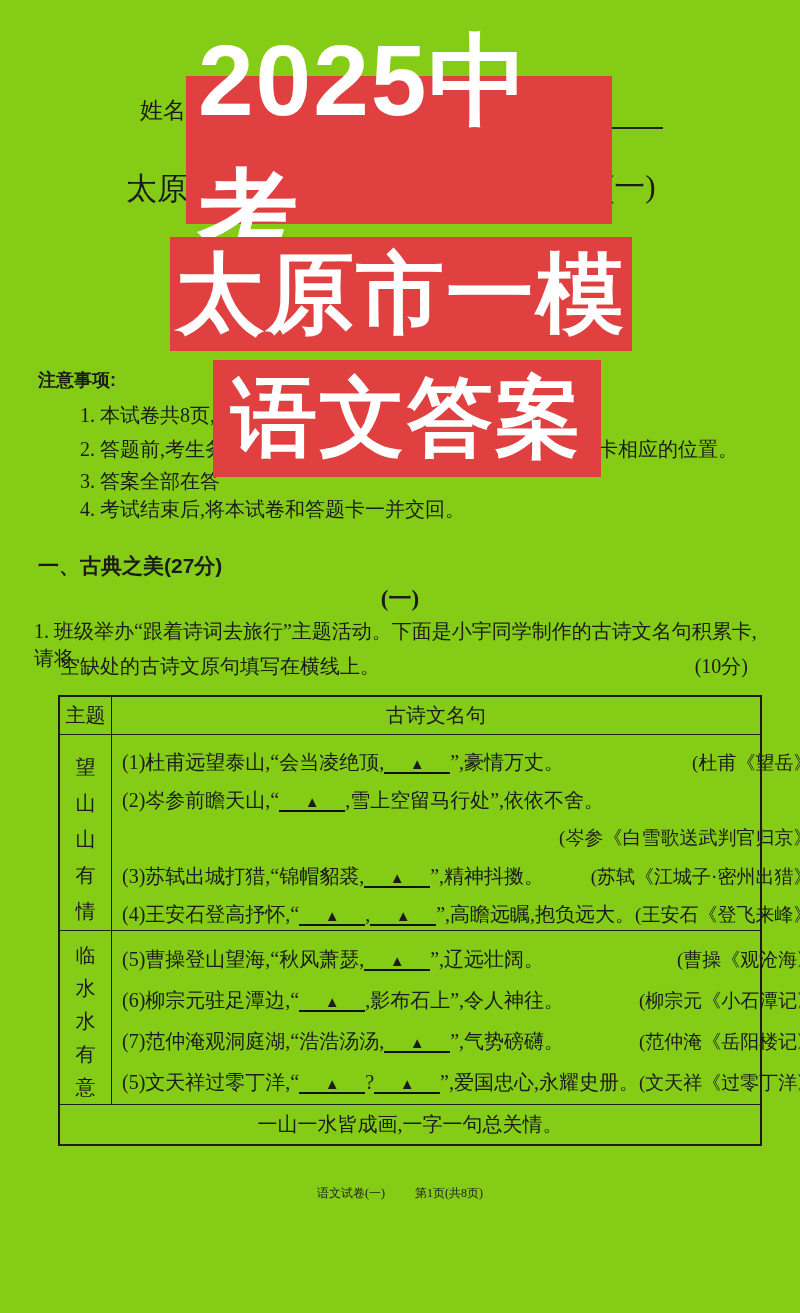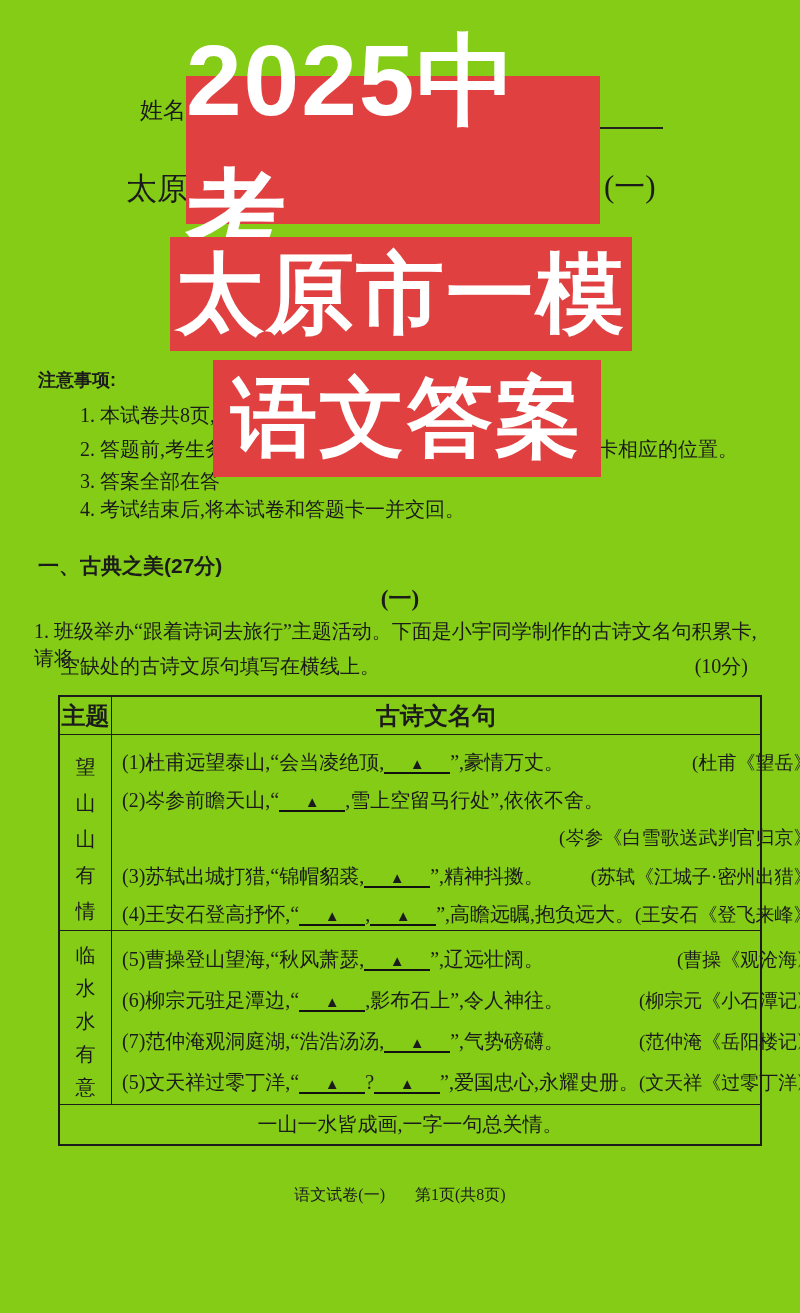--- a/index.html
+++ b/index.html
@@ -27,42 +27,42 @@
   .sec-sub { position:absolute; left:0; top:583px; width:800px; text-align:center; font-size:23px; font-weight:bold; }
   .q-line1 { position:absolute; left:34px; top:618px; width:740px; font-size:20px; }
   .q-line2 { position:absolute; left:60px; top:653px; width:688px; font-size:20px; display:flex; justify-content:space-between; }
 
   
   .ptable { position:absolute; left:58px; top:695px; width:704px; border:2px solid #1c1c1c; box-sizing:border-box; font-size:20px; }
   .trow { display:flex; box-sizing:border-box; }
   .theme-col { width:52px; flex:0 0 52px; border-right:1.5px solid #1c1c1c; box-sizing:border-box; display:flex; align-items:center; justify-content:center; }
   .quotes-col { flex:1; box-sizing:border-box; }
   .thead { height:38px; border-bottom:1.5px solid #1c1c1c; }
-  .thead .theme-col, .thead .quotes-col { font-weight:bold; font-size:24px; display:flex; align-items:center; justify-content:center; }
+  .thead .theme-col, .thead .quotes-col { font-weight:normal; font-size:20px; display:flex; align-items:center; justify-content:center; }
   .tgroup.g1 { height:196px; border-bottom:1.5px solid #1c1c1c; }
   .tgroup.g2 { height:174px; border-bottom:1.5px solid #1c1c1c; }
   .vert { align-items:flex-start; }
   .vert .vtext { display:block; width:24px; margin:0 auto; word-break:break-all; text-align:center; }
   .g1 .vtext { padding-top:14px; line-height:36px; }
   .g2 .vtext { padding-top:8px;  line-height:33px; }
   .lines { padding:8px 8px 0 10px; }
   .qline { display:flex; justify-content:space-between; align-items:baseline; height:38px; line-height:38px; white-space:nowrap; }
   .g2 .qline { height:41px; line-height:41px; }
   .qline.src-only { justify-content:flex-end; }
   .qsrc { white-space:nowrap; font-size:19px; }
   .blank { display:inline-block; width:66px; text-align:center; border-bottom:2px solid #111; font-size:15px; line-height:15px; vertical-align:baseline; }
   .tcaption { height:39px; display:flex; align-items:center; justify-content:center; font-size:20px; }
 
-  .page-footer { position:absolute; left:0; top:1185px; width:800px; display:flex; justify-content:center; gap:30px; font-size:16px; }
+  .page-footer { position:absolute; left:0; top:1185px; width:800px; display:flex; justify-content:center; gap:30px; font-size:12px; }
 
   
   .banner { position:absolute; background:var(--accent,#e04040); color:#ffffff;
     font-family:"Liberation Sans","DejaVu Sans",sans-serif; font-weight:900;
     display:flex; align-items:center; justify-content:center; z-index:5; letter-spacing:2px; }
-  .banner-top    { left:186px; top:76px;  width:414px; height:148px; font-size:100px; }
+  .banner-top    { left:186px; top:76px;  width:414px; height:148px; font-size:100px;padding-left:12px; }
   .banner-middle { left:170px; top:237px; width:462px; height:114px; font-size:88px; }
   .banner-bottom { left:213px; top:360px; width:388px; height:117px; font-size:86px; }
 </style>
 </head>
 <body>
 
 <div class="page">
 
   <span class="name-label">姓名</span>
   <div class="name-line"></div>

